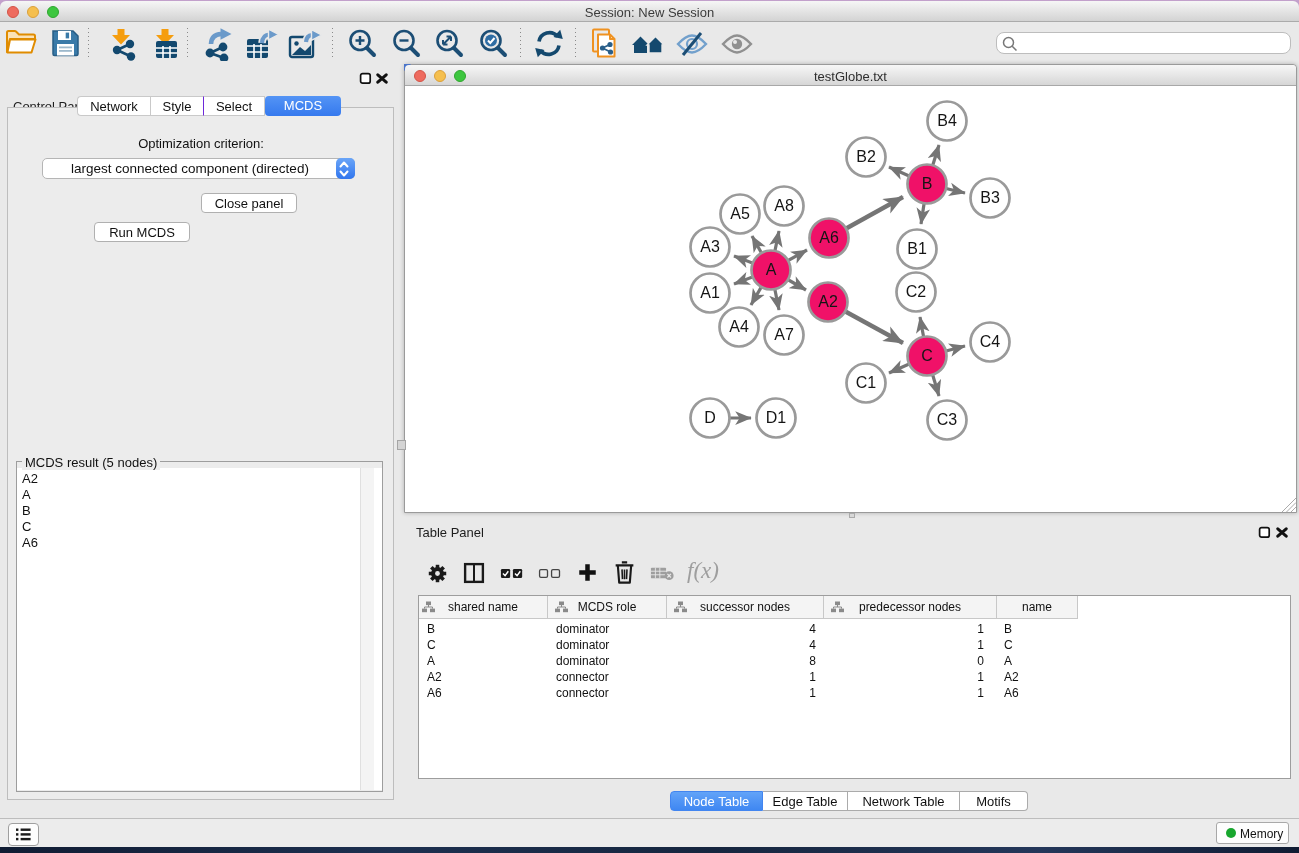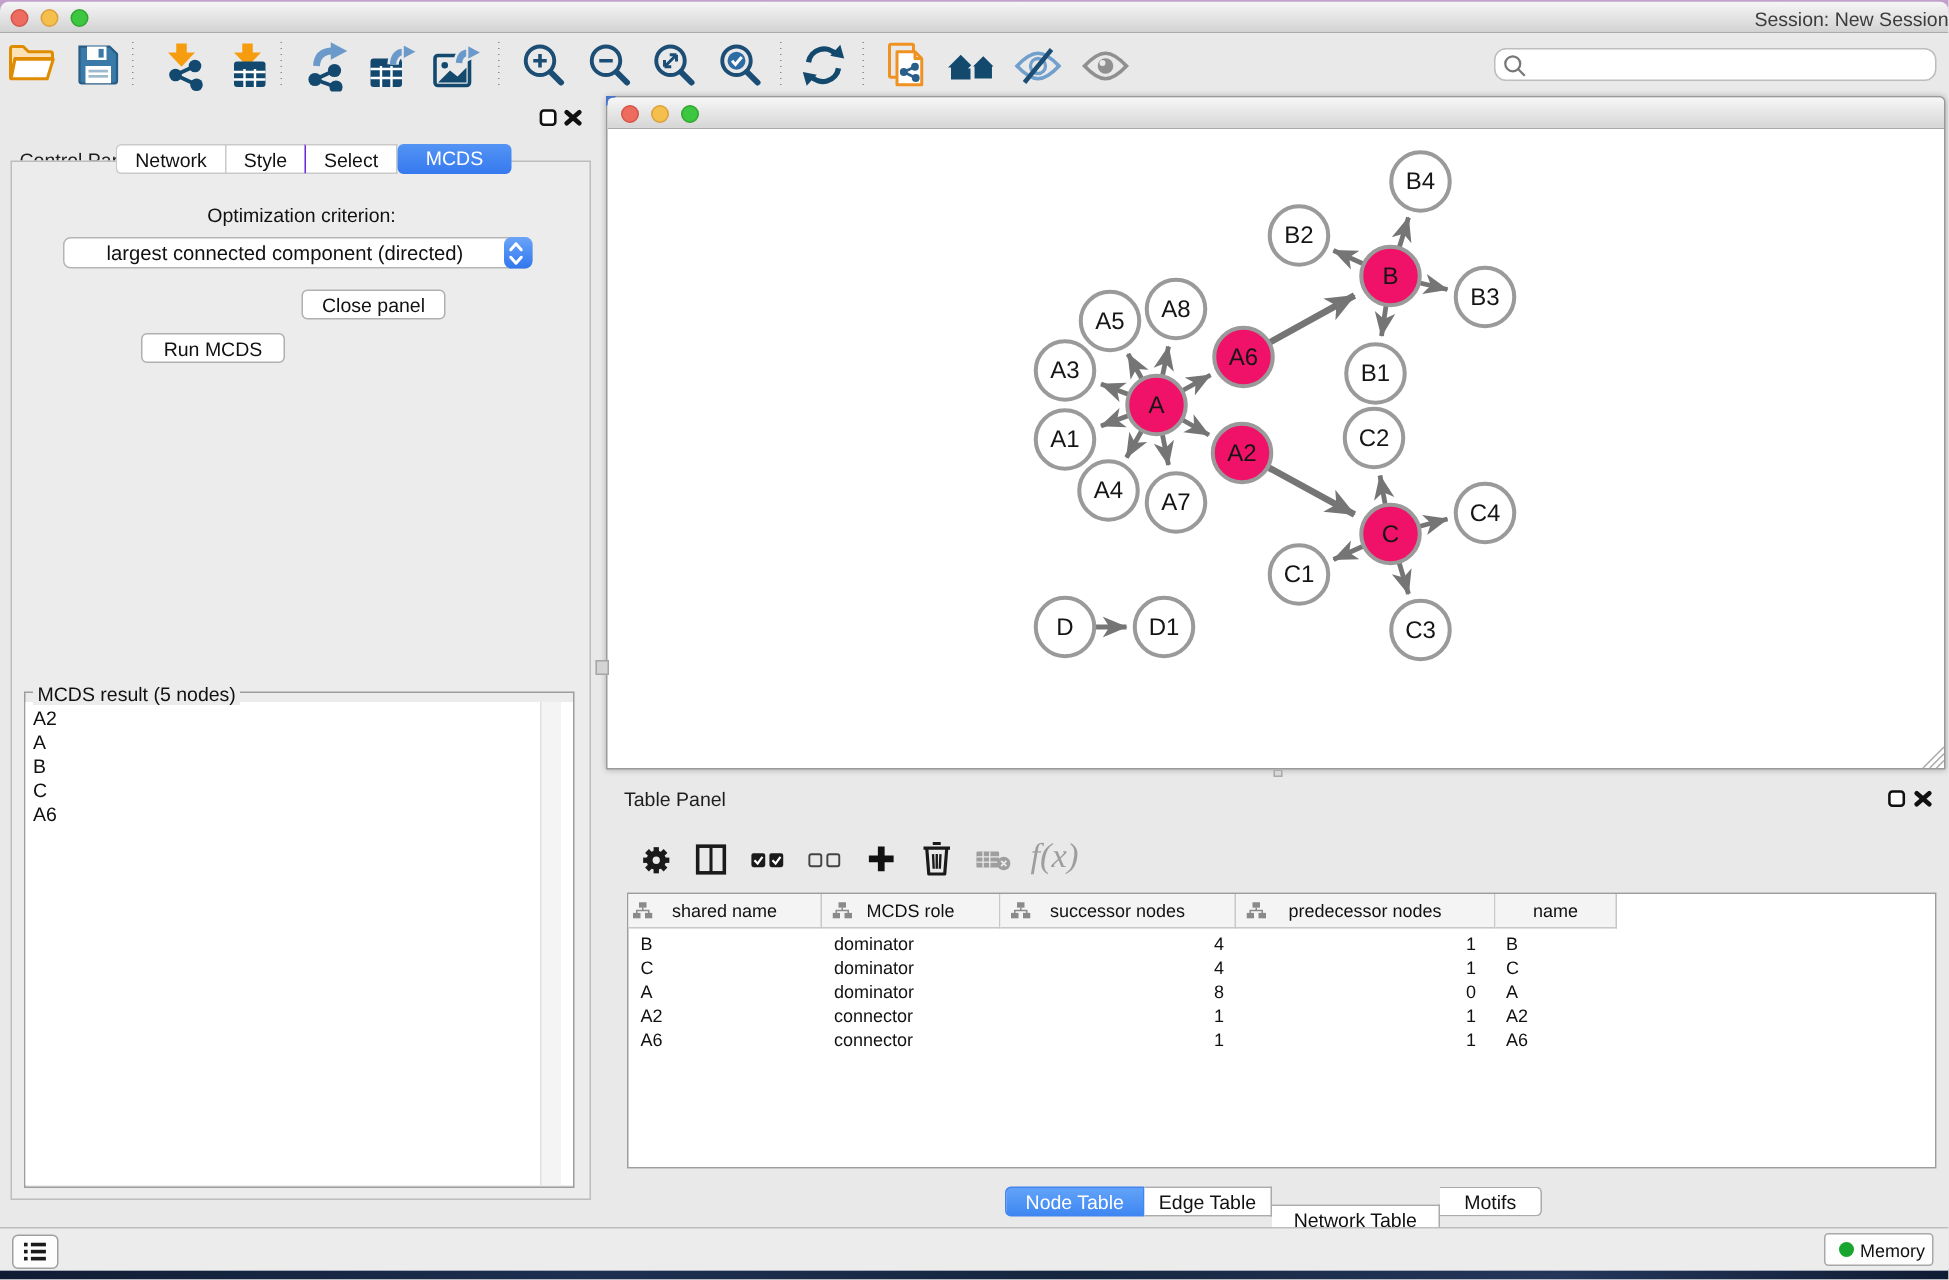--- a/index.html
+++ b/index.html
@@ -5,21 +5,21 @@
 * { margin:0; padding:0; box-sizing:border-box; }
 html,body { width:1299px; height:853px; overflow:hidden; font-family:"Liberation Sans", sans-serif; }
 body { background:#e9e9e9; position:relative; }
 .abs { position:absolute; }
 
 #purple { left:0; top:0; width:1299px; height:9px; background:#c2a0cb; }
 #titlebar { left:0; top:1px; width:1299px; height:21px;
   background:linear-gradient(#f6f6f6,#d3d3d3); border-bottom:1px solid #ababab;
   border-radius:6px 6px 0 0; }
 .light { position:absolute; top:6px; width:12px; height:12px; border-radius:50%; }
-#title-text { left:0; top:5px; width:1299px; text-align:right; font-size:13px; color:#3c3c3c; }
+#title-text { left:0; top:5px; width:1299px; text-align:center; font-size:13px; color:#3c3c3c; }
 
 #toolbar { left:0; top:22px; width:1299px; height:42px; background:#e9e9e9; }
 .tsep { position:absolute; top:28px; width:1px; height:30px;
   background-image:repeating-linear-gradient(#8a8a8a 0 1px, transparent 1px 4px); }
 .ticon { position:absolute; top:27px; }
 #searchbox { left:996px; top:32px; width:295px; height:22px; background:#fff;
   border:1px solid #bdbdbd; border-radius:8px; }
 
 #cp-title { left:13px; top:71px; font-size:13px; color:#1d1d1d;margin-top:28px; }
 #cp-outer { left:7px; top:107px; width:387px; height:693px; border:1px solid #bdbdbd; background:#ececec; }
@@ -214,20 +214,21 @@
 <div id="fs-legend" class="abs">MCDS result (5 nodes)</div>
 
 <div id="netwin" class="abs">
   <svg class="abs" style="left:-1px; top:-1px;" width="7" height="7" viewBox="0 0 7 7">
       <path d="M0 0 L7 0 L0 7 Z" fill="#4a74c9"></path>
     </svg>
   <div id="net-titlebar" class="abs"></div>
   <div class="light abs" style="left:9px; top:4.5px; background:#ee6b5f; border:0.5px solid #d35448;"></div>
   <div class="light abs" style="left:29px; top:4.5px; background:#f5bf4e; border:0.5px solid #dba03a;"></div>
   <div class="light abs" style="left:49px; top:4.5px; background:#3dc63f; border:0.5px solid #2fa62f;"></div>
+  <div id="net-title" class="abs">testGlobe.txt</div>
   <svg class="abs" style="left:0; top:21px;" width="891" height="426" viewBox="0 0 891 426">
     <defs>
       <marker id="arr" viewBox="0 0 12 10" markerWidth="16.5" markerHeight="14.5" refX="11.5" refY="5" orient="auto" markerUnits="userSpaceOnUse">
         <path d="M0 0 L12 5 L0 10 L3.2 5 Z" fill="#757575"></path>
       </marker>
       <marker id="arrb" viewBox="0 0 12 10" markerWidth="20" markerHeight="17" refX="11.5" refY="5" orient="auto" markerUnits="userSpaceOnUse">
         <path d="M0 0 L12 5 L0 10 L3.2 5 Z" fill="#757575"></path>
       </marker>
     </defs>
     <g stroke="#757575" stroke-width="3.2">
@@ -420,21 +421,21 @@
   <div class="td" style="left:405px; top:73px; width:160px; text-align:right;">1</div>
   <div class="td" style="left:405px; top:89px; width:160px; text-align:right;">1</div>
   <div class="td" style="left:585px; top:25px;">B</div>
   <div class="td" style="left:585px; top:41px;">C</div>
   <div class="td" style="left:585px; top:57px;">A</div>
   <div class="td" style="left:585px; top:73px;">A2</div>
   <div class="td" style="left:585px; top:89px;">A6</div>
 </div>
 <div class="btab abs" style="left:670px; width:93px; background:linear-gradient(#62a3f8,#3f87f2); color:#fff; border-color:#4285f0; border-radius:4px 0 0 4px;">Node Table</div>
 <div class="btab abs" style="left:763px; width:85px; border-left:none;">Edge Table</div>
-<div class="btab abs" style="left:848px; width:112px; border-left:none;margin-top:12px;">Network Table</div>
+<div class="btab abs" style="left:848px; width:112px; border-left:none;">Network Table</div>
 <div class="btab abs" style="left:960px; width:68px; border-left:none; border-radius:0 4px 4px 0;">Motifs</div>
 
 <div id="statusbar" class="abs"></div>
 <div class="abs" style="left:8px; top:823px; width:31px; height:23px; background:#fdfdfd; border:1px solid #9f9f9f; border-radius:4px;"></div>
 <svg class="abs" style="left:16px; top:828px;" width="15" height="13" viewBox="0 0 15 13">
   <g fill="#1a1a1a">
     <rect x="0" y="0.5" width="2.4" height="2.4"></rect>
       <rect x="0" y="5.2" width="2.4" height="2.4"></rect>
       <rect x="0" y="9.9" width="2.4" height="2.4"></rect>
     <rect x="4.6" y="0.5" width="10" height="2.4"></rect>

